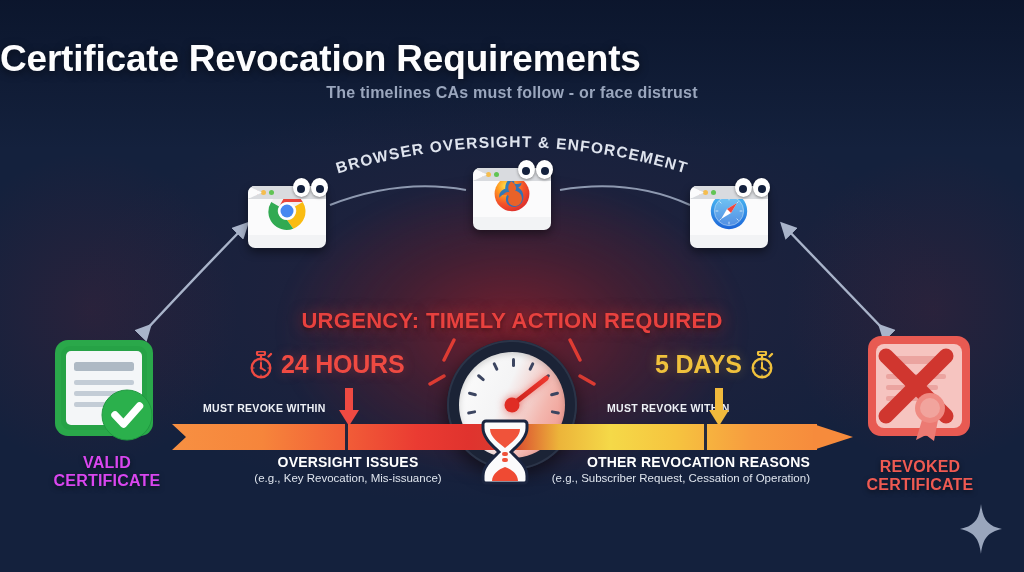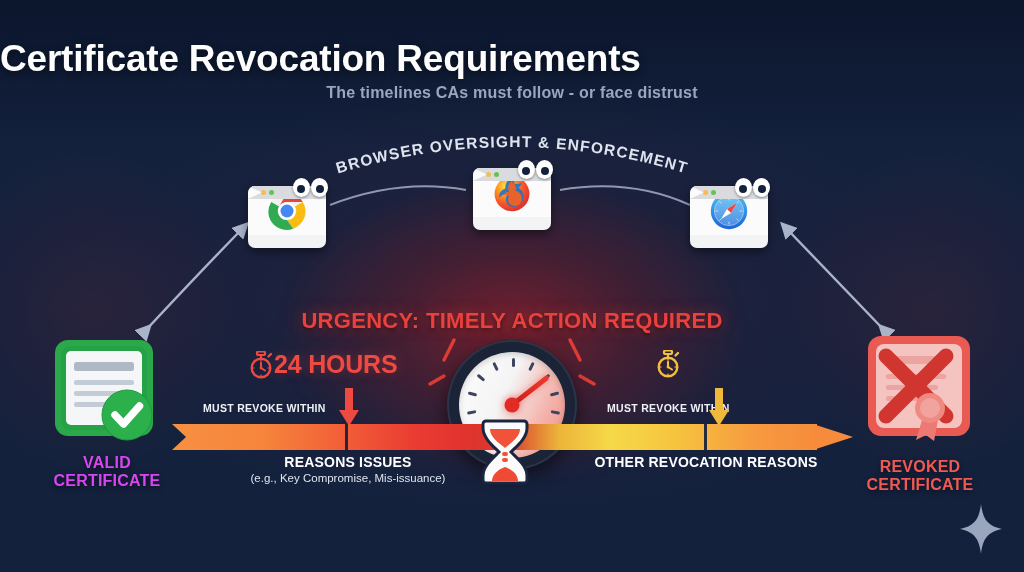--- a/index.html
+++ b/index.html
@@ -129,34 +129,34 @@
   .bar-head {
     position:absolute; left:641px; top:-6px; width:40px; height:38px;
     background:#f68b3c;
     clip-path:polygon(0 6px, 0 32px, 100% 50%);
   }
   .bar-div { position:absolute; top:0; width:3px; height:26px; background:#14213d; opacity:.92; }
 
   
   .marker { position:absolute; }
   .marker .m-time { font-size:25px; font-weight:bold; letter-spacing:-.2px; white-space:nowrap;
-    display:flex; align-items:center; }
+    display:flex; align-items:center; gap:7px; }
   .marker .m-sub { font-size:10.5px; font-weight:bold; color:#eef1f6; letter-spacing:.3px; white-space:nowrap; }
   #marker-24h { left:248px; top:350px; }
   #marker-24h .m-time { color:#ef4a42; text-shadow:0 0 12px rgba(239,74,66,.35); }
   #marker-5d { left:655px; top:350px; }
   #marker-5d .m-time { color:#f0c13c; text-shadow:0 0 12px rgba(240,193,60,.3); }
   .down-arrow { position:absolute; width:24px; }
 
   
   .caption { position:absolute; text-align:center; }
   .caption .c-title { font-size:14px; font-weight:bold; color:#fff; letter-spacing:.2px; white-space:nowrap; }
   .caption .c-sub { font-size:11.5px; color:#dfe5ee; margin-top:2px; white-space:nowrap; }
   #caption-critical { left:228px; top:454px; width:240px; }
-  #caption-other { left:556px; top:454px; width:300px; }
+  #caption-other { left:510px; top:454px; width:300px;text-align:right; }
 
   
   .endcard { position:absolute; width:150px; text-align:center; }
   .card-box { position:relative; width:120px; height:110px; margin:0 auto; }
   .end-label { margin-top:8px; font-size:16px; font-weight:bold; line-height:1.12; letter-spacing:.2px; }
   #card-valid { left:32px; top:336px; }
   #card-valid .end-label { color:#d946ef; text-shadow:0 2px 5px rgba(0,0,0,.5); }
   #card-revoked { left:845px; top:332px; }
   #card-revoked .end-label { color:#ef5a52; text-shadow:0 2px 5px rgba(0,0,0,.5);margin-top:16px; }
 
@@ -364,20 +364,21 @@
       <span>24 HOURS</span>
     </div>
     <div class="m-sub" style="position:absolute; left:-45px; top:52px;">MUST REVOKE WITHIN</div>
     <svg class="down-arrow" style="left:89px; top:38px;" viewBox="0 0 24 40" height="40">
       <path d="M8 0 h8 v22 h6 l-10 16 l-10 -16 h6 z" fill="#ef4a42"></path>
     </svg>
   </div>
 
   <div class="marker" id="marker-5d">
     <div class="m-time">
+      <span>5 DAYS</span>
       <svg width="26" height="28" viewBox="0 0 26 28">
         <rect x="9" y="0.5" width="8" height="3.5" rx="1.6" fill="none" stroke="#f0c13c" stroke-width="2.2"></rect>
         <line x1="13" y1="4" x2="13" y2="7" stroke="#f0c13c" stroke-width="2.2"></line>
         <line x1="20.5" y1="5.5" x2="23" y2="3" stroke="#f0c13c" stroke-width="2.4" stroke-linecap="round"></line>
         <circle cx="13" cy="17" r="9.3" fill="none" stroke="#f0c13c" stroke-width="2.4"></circle>
         <circle cx="13" cy="17" r="1.4" fill="#f0c13c"></circle>
         <line x1="13" y1="17" x2="13" y2="11.5" stroke="#f0c13c" stroke-width="2" stroke-linecap="round"></line>
         <line x1="13" y1="17" x2="17" y2="19.5" stroke="#f0c13c" stroke-width="2" stroke-linecap="round"></line>
         <g fill="#f0c13c">
             <circle cx="13" cy="9.8" r=".8"></circle>
@@ -387,25 +388,26 @@
           </g>
       </svg>
     </div>
     <div class="m-sub" style="position:absolute; left:-48px; top:52px;">MUST REVOKE WITHIN</div>
     <svg class="down-arrow" style="left:52px; top:38px;" viewBox="0 0 24 40" height="40">
       <path d="M8 0 h8 v22 h6 l-10 16 l-10 -16 h6 z" fill="#f0b93c"></path>
     </svg>
   </div>
 
   <div class="caption" id="caption-critical">
-    <div class="c-title">REASONS ISSUES</div>
-    <div class="c-sub">(e.g., Key Compromise, Mis-issuance)</div>
+    <div class="c-title">OVERSIGHT ISSUES</div>
+    <div class="c-sub">(e.g., Key Revocation, Mis-issuance)</div>
   </div>
   <div class="caption" id="caption-other">
     <div class="c-title">OTHER REVOCATION REASONS</div>
+    <div class="c-sub">(e.g., Subscriber Request, Cessation of Operation)</div>
   </div>
 
   <div class="endcard" id="card-valid">
     <div class="card-box">
       <svg width="120" height="110" viewBox="0 0 120 110">
         <rect x="8" y="4" width="98" height="96" rx="13" fill="#2aa84a"></rect>
         <rect x="14" y="10" width="86" height="84" rx="9" fill="#1f9840" opacity=".35"></rect>
         <rect x="19" y="15" width="76" height="74" rx="5" fill="#f4f6f8"></rect>
         <rect x="27" y="26" width="60" height="9" rx="2.5" fill="#aeb9c4"></rect>
         <rect x="27" y="44" width="60" height="5" rx="2" fill="#c3ccd6"></rect>

